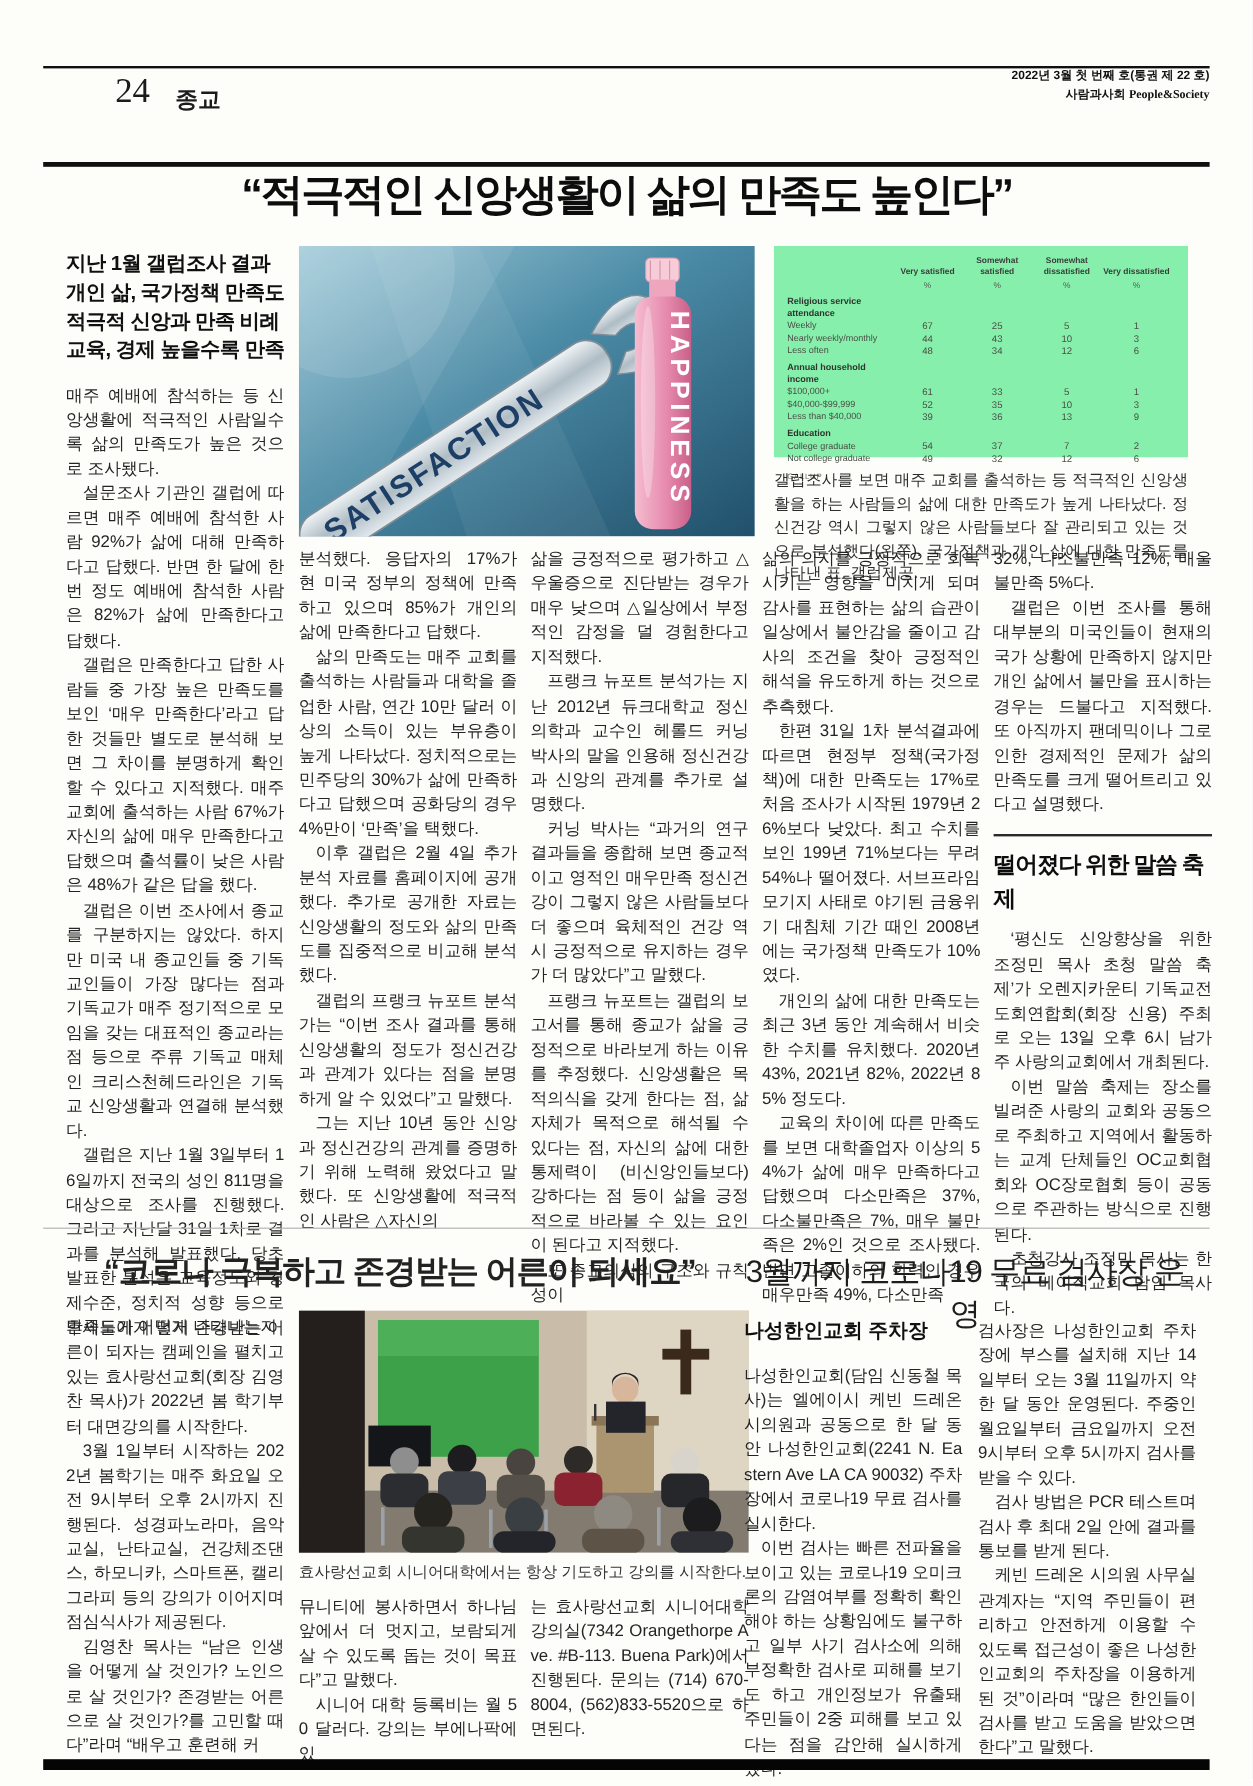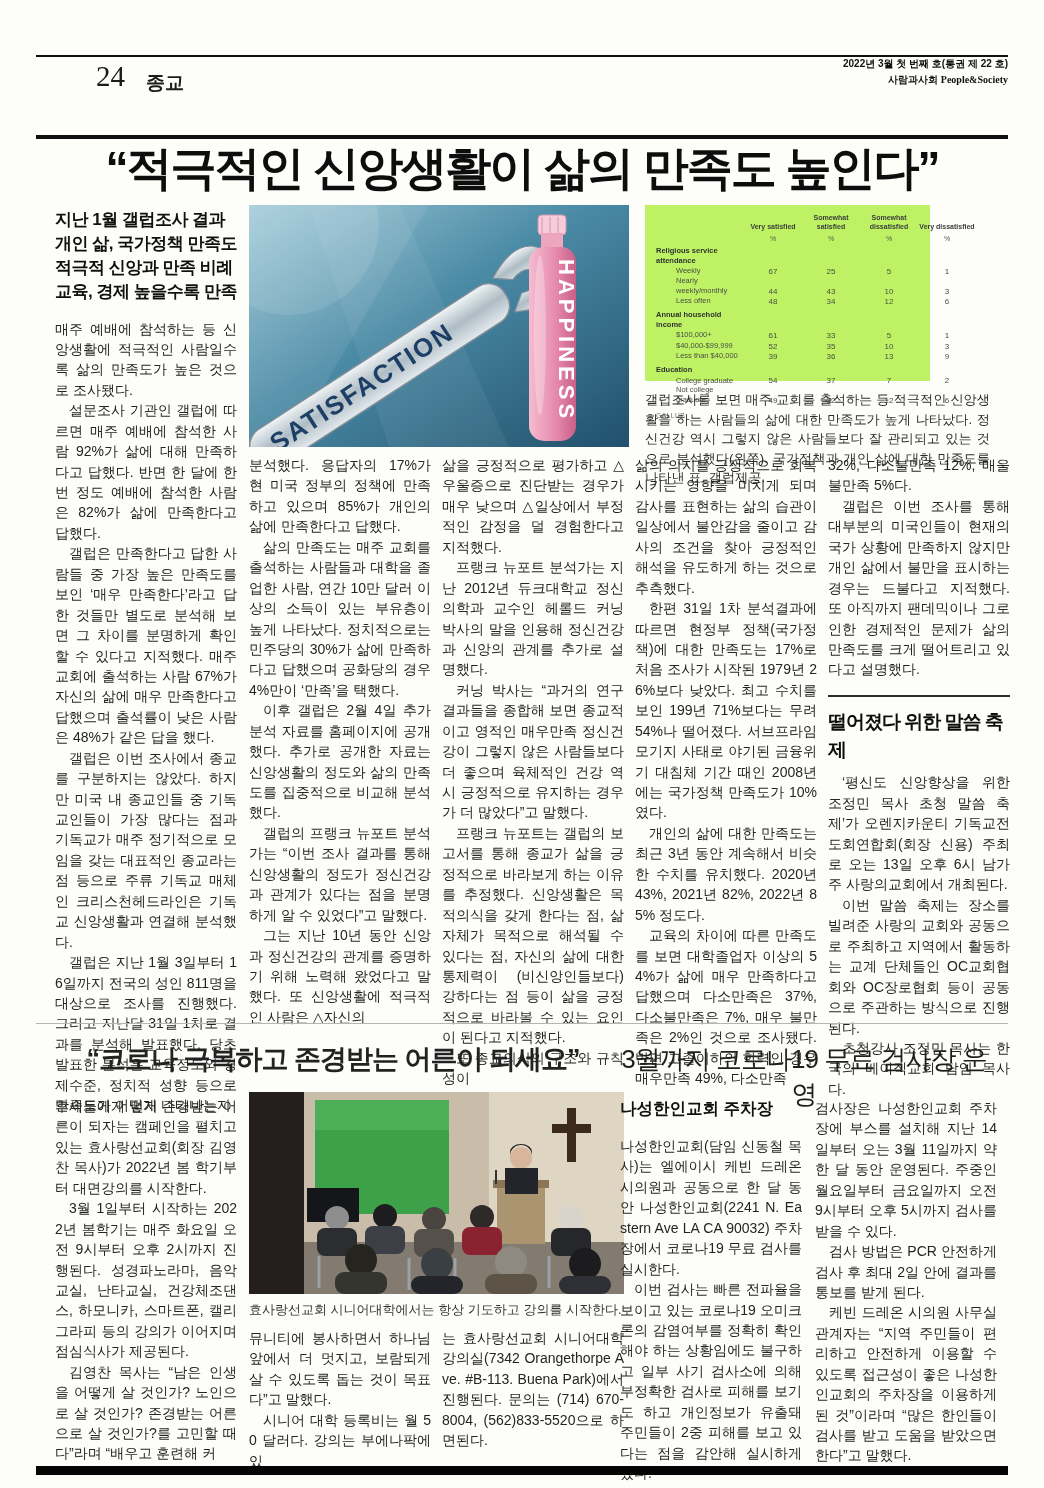--- a/index.html
+++ b/index.html
@@ -8,40 +8,40 @@
   .rule{position:absolute;background:#101010;}
   
   .pg-num{position:absolute;left:96px;top:60px;font-size:29px;font-weight:500;
           font-family:"Liberation Serif",serif;}
   .pg-sec{position:absolute;left:146px;top:70px;font-size:19px;font-weight:700;}
   .issue{position:absolute;right:36px;top:56px;text-align:right;font-size:10px;
          font-weight:600;line-height:1.55;color:#111;}
   .issue .en{font-family:"Liberation Serif",serif;font-weight:600;}
   
   .h1{position:absolute;left:0;top:138px;width:100%;margin:0;text-align:center;
-      font-size:46px;font-weight:900;letter-spacing:-2px;color:#0d0d0d;}
+      font-size:36px;font-weight:900;letter-spacing:-2px;color:#0d0d0d;}
   
   .col{position:absolute;width:182px;font-size:14px;line-height:1.46;text-align:justify;
        word-break:break-all;color:#242424;}
   .col p{margin:0;}
   .col p.ind{text-indent:14px;}
   .lede{font-size:17px;font-weight:800;line-height:1.42;letter-spacing:-0.5px;
         margin:2px 0 14px 0;text-align:left;word-break:keep-all;color:#101010;}
   .col-rule{height:2px;background:#2b2b2b;margin:15px 0 11px 0;}
   .sub1{font-size:19px;font-weight:800;margin:0 0 9px 0;text-align:left;letter-spacing:-1px;color:#0d0d0d;}
   
   .illu{position:absolute;left:249px;top:205px;width:380px;height:242px;}
   
-  .gt{position:absolute;left:645px;top:205px;width:285px;height:176px;background:#bef264;
+  .gt{position:absolute;left:645px;top:205px;width:345px;height:176px;background:#86efac;
       box-sizing:border-box;padding:9px 11px 2px 11px;font-size:8px;color:#4a4f45;}
   .gt-row{display:grid;grid-template-columns:88px 58px 58px 58px 58px;align-items:end;min-height:10.5px;}
   .gt-h{font-weight:700;font-size:7px;line-height:1.25;text-align:center;color:#3a3f3a;}
   .gt-pct{text-align:center;font-size:7px;color:#555a50;}
   .gt-g{font-weight:700;font-size:7.5px;line-height:1.3;color:#2f342f;padding-top:4px;}
-  .gt-l{font-size:7.5px;line-height:1.3;margin-left:20px;}
+  .gt-l{font-size:7.5px;line-height:1.3;}
   .gt-v{text-align:center;font-size:8px;}
   .gt-src{margin-top:7px;font-size:6.5px;letter-spacing:0.6px;color:#6a6f63;}
   .tbl-cap{position:absolute;left:645px;top:390px;width:345px;font-size:13.2px;line-height:1.48;
            text-align:justify;word-break:break-all;color:#2c2c2c;}
   
   .sep{position:absolute;left:36px;top:1023px;width:972px;height:1px;background:#b5b5b5;}
   
   .h2a{position:absolute;left:50px;top:1041px;width:566px;margin:0;text-align:center;
        font-size:27px;font-weight:600;letter-spacing:-1px;color:#222;}
   .photo{position:absolute;left:249px;top:1092px;width:375px;height:202px;}
@@ -331,19 +331,19 @@
 
   <h2 class="h3a">3월까지 코로나19 무료 검사장 운영</h2>
   <div class="sub2">나성한인교회 주차장</div>
 
   <div class="col" style="left:620px;top:1136px;height:330px">
     <p>나성한인교회(담임 신동철 목사)는 엘에이시 케빈 드레온 시의원과 공동으로 한 달 동안 나성한인교회(2241 N. Eastern Ave LA CA 90032) 주차장에서 코로나19 무료 검사를 실시한다.</p>
     <p class="ind">이번 검사는 빠른 전파율을 보이고 있는 코로나19 오미크론의 감염여부를 정확히 확인해야 하는 상황임에도 불구하고 일부 사기 검사소에 의해 부정확한 검사로 피해를 보기도 하고 개인정보가 유출돼 주민들이 2중 피해를 보고 있다는 점을 감안해 실시하게 됐다.</p>
   </div>
   <div class="col" style="left:815px;top:1098px;height:368px">
     <p>검사장은 나성한인교회 주차장에 부스를 설치해 지난 14일부터 오는 3월 11일까지 약 한 달 동안 운영된다. 주중인 월요일부터 금요일까지 오전 9시부터 오후 5시까지 검사를 받을 수 있다.</p>
-    <p class="ind">검사 방법은 PCR 안전하게 검사 후 최대 2일 안에 결과를 통보를 받게 된다.</p>
+    <p class="ind">검사 방법은 PCR 테스트며 검사 후 최대 2일 안에 결과를 통보를 받게 된다.</p>
     <p class="ind">케빈 드레온 시의원 사무실 관계자는 “지역 주민들이 편리하고 안전하게 이용할 수 있도록 접근성이 좋은 나성한인교회의 주차장을 이용하게 된 것”이라며 “많은 한인들이 검사를 받고 도움을 받았으면 한다”고 말했다.</p>
   </div>
 
   <div class="foot-bar"></div>
 
 </div>
 
 </body></html>

